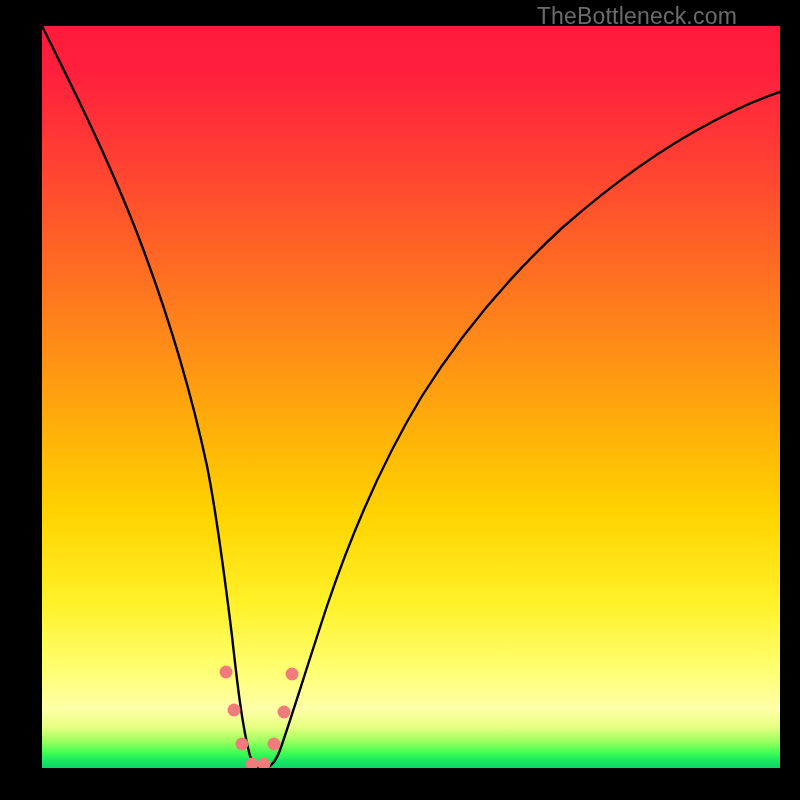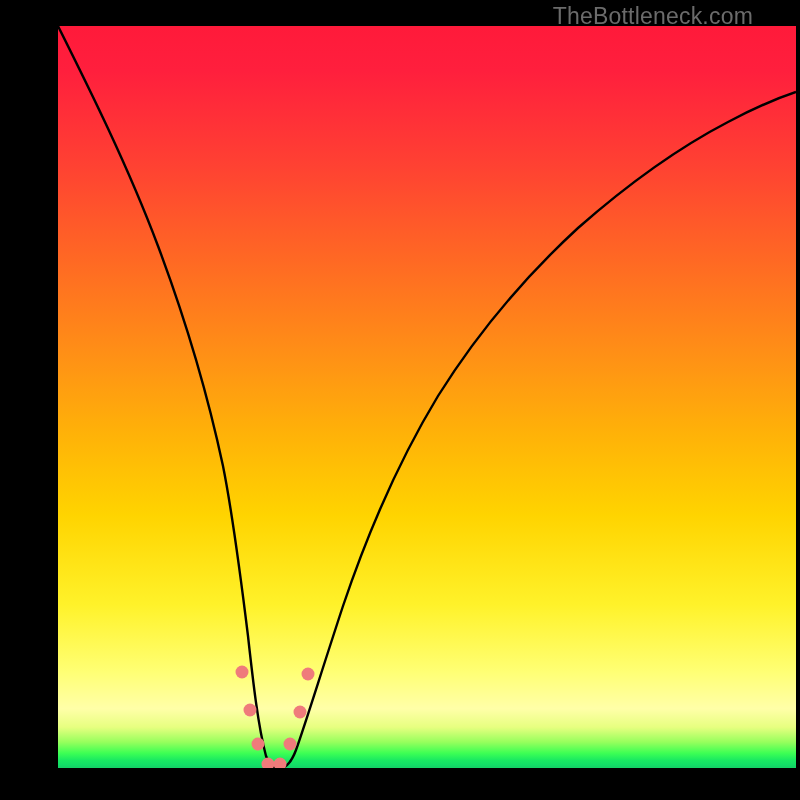--- a/index.html
+++ b/index.html
@@ -6,21 +6,21 @@
     margin: 0;
     padding: 0;
     width: 800px;
     height: 800px;
     background: #000;
     overflow: hidden;
     font-family: Arial, Helvetica, sans-serif;
   }
   .frame {
     position: absolute;
-    left: 16px;
+    left: 0;
     top: 0;
     width: 748px;
     height: 800px;
     background: #000;
   }
   .plot {
     position: absolute;
     left: 42px;
     top: 26px;
     width: 738px;

